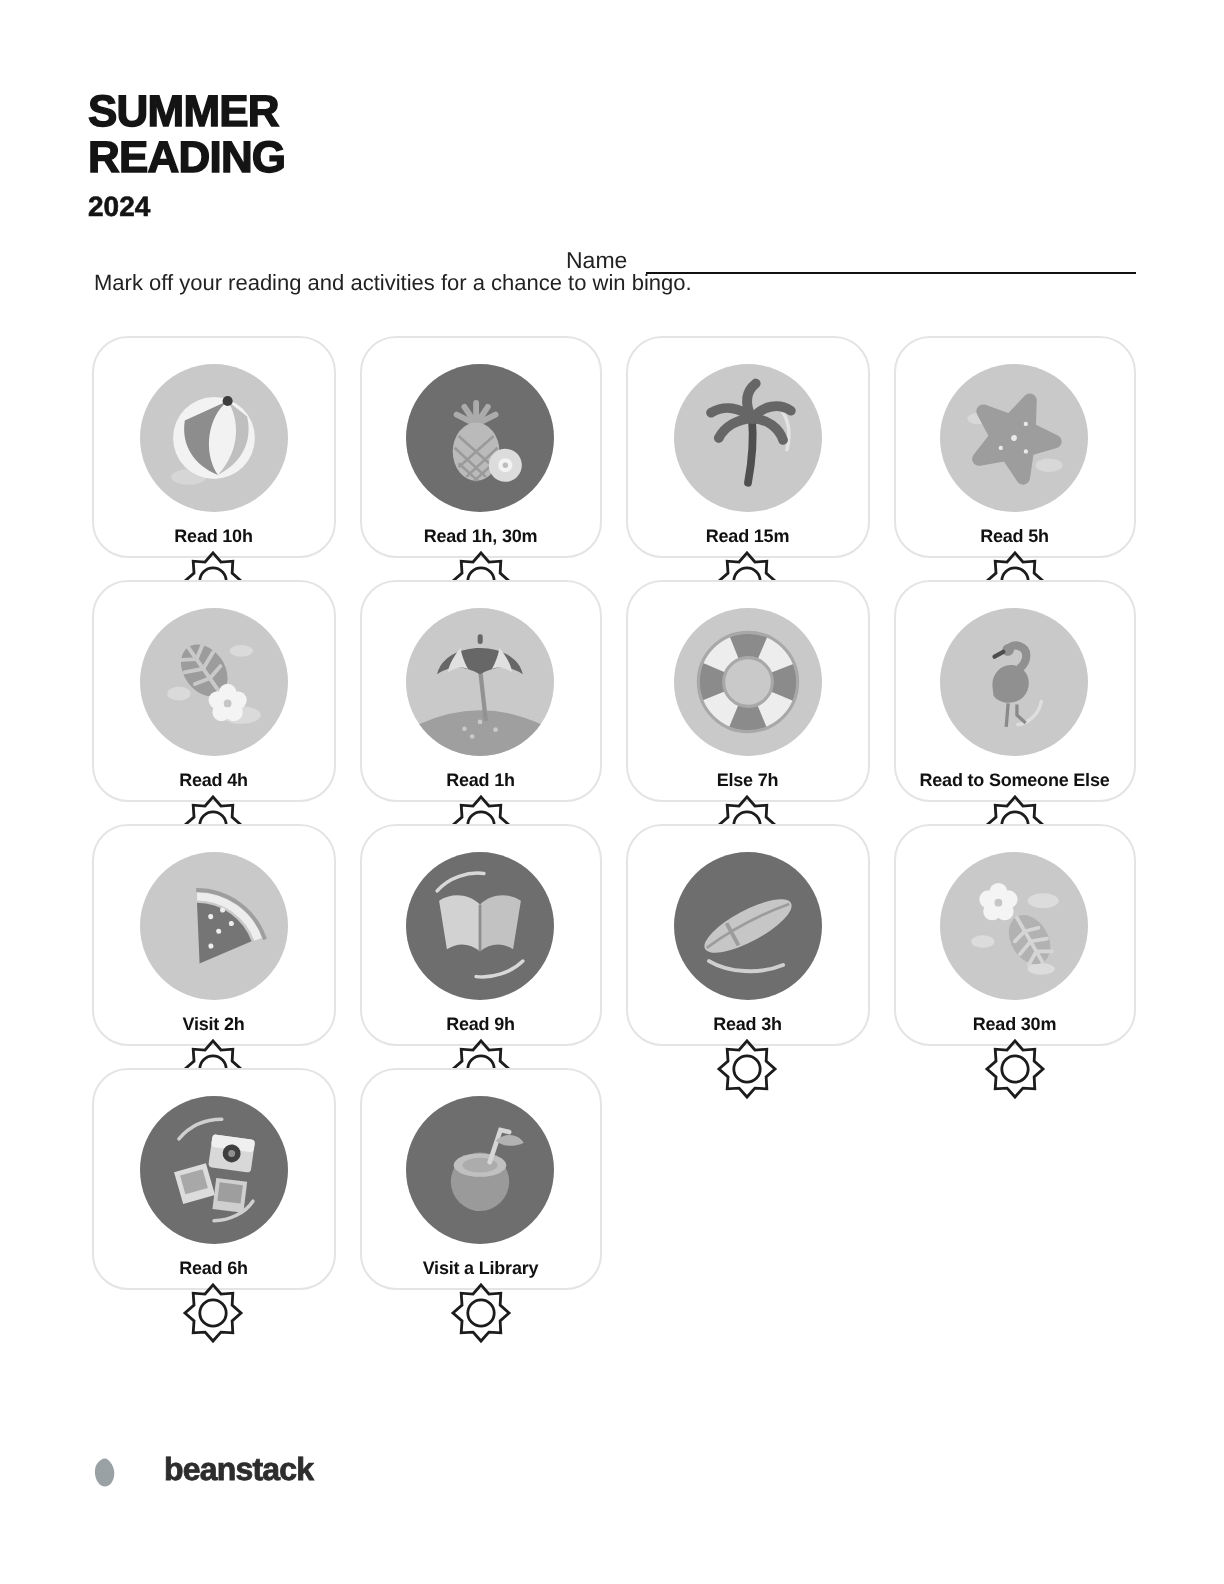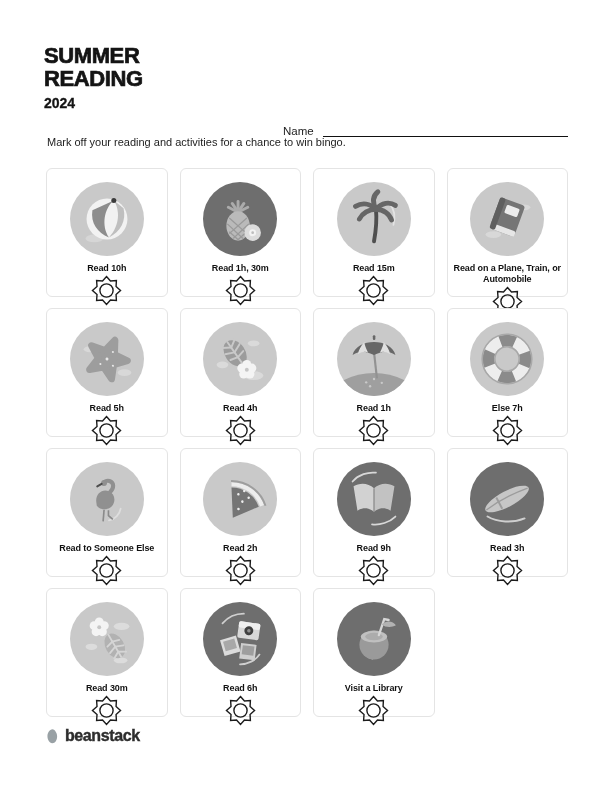--- a/index.html
+++ b/index.html
@@ -22,39 +22,39 @@
   .name-line { flex:1; border-bottom:1.4px solid #111; height:13px; }
 
   .instruction { position:absolute; left:47px; top:136px; font-size:11px; color:#222; }
 
   
   .grid {
     position:absolute; left:46px; top:168px; width:522px;
     display:grid; grid-template-columns:repeat(4, 1fr); column-gap:12px; row-gap:11px;
   }
   .card {
-    height:129px; background:#fff; border:1px solid var(--card-border, #e4e4e4);
-    border-radius:6px; box-sizing:border-box;
+    height:111px; background:#fff; border:1px solid var(--card-border, #e4e4e4);
+    border-radius:18px; box-sizing:border-box;
     display:flex; flex-direction:column; align-items:center; padding-top:13px;
   }
   .icon-circle {
     width:74px; height:74px; border-radius:50%; overflow:hidden; flex:0 0 auto;
   }
   .icon-circle.light { background:var(--light-circle,#c9c9c9); }
   .icon-circle.dark  { background:var(--dark-circle,#6e6e6e); }
   .icon-circle svg { display:block; width:74px; height:74px; }
   .card-label {
     margin-top:7px; font-size:9px; font-weight:700; text-align:center;
     line-height:1.22; width:114px; letter-spacing:-0.1px; color:#111;
   }
   .stamp { margin-top:auto; margin-bottom:5px; color:var(--stamp,#1c1c1c); }
   .stamp svg { display:block; width:33px; height:33px; }
 
   
-  .footer { position:absolute; left:46px; top:727px; display:flex; align-items:center; gap:6px; }
+  .footer { position:absolute; left:46px; top:727px; display:flex; align-items:center; gap:23px; }
   .leaf { width:13px; height:17px; }
   .brand { font-size:16px; font-weight:800; letter-spacing:-0.4px; color:#2d2d2d; -webkit-text-stroke:0.4px #2d2d2d; }
 </style>
 </head>
 <body style="--dark-circle: #6e6e6e; --light-circle: #c9c9c9; --card-border: #e4e4e4; --stamp: #1c1c1c;">
 
 <div class="page">
 
   <div class="title-block">
     <div class="title-line">SUMMER</div>
@@ -128,41 +128,20 @@
             <g fill="none" stroke="#666666" stroke-width="5" stroke-linecap="round">
               <path d="M40 28 C34 22 26 21 19 25"></path>
               <path d="M40 28 C46 21 54 20 60 24"></path>
               <path d="M40 28 C36 20 37 14 42 10"></path>
               <path d="M40 28 C33 28 26 32 23 38"></path>
               <path d="M40 28 C48 28 54 33 56 39"></path>
             </g>
           </svg>
         </div>
         <div class="card-label">Read 15m</div>
-        <div class="stamp">
-          <svg viewBox="0 0 40 40">
-            <polygon points="20,3 24.8,8.5 32,8 31.6,15.2 37,20 31.6,24.8 32,32 24.8,31.6 20,37 15.2,31.6 8,32 8.5,24.8 3,20 8.5,15.2 8,8 15.2,8.5" fill="none" stroke="currentColor" stroke-width="1.7"></polygon>
-            <circle cx="20" cy="20" r="8" fill="none" stroke="currentColor" stroke-width="1.7"></circle>
-          </svg>
-        </div>
-      </div>
-      <div class="card">
-        <div class="icon-circle light">
-          <svg viewBox="0 0 76 76">
-            <ellipse cx="24" cy="54" rx="8" ry="3.5" fill="#d8d8d8"></ellipse>
-            <ellipse cx="55" cy="26" rx="7" ry="3" fill="#d8d8d8"></ellipse>
-            <g transform="rotate(20 38 38)">
-              <rect x="24" y="19" width="27" height="34" rx="3" fill="#757575"></rect>
-              <rect x="24" y="47" width="27" height="6" rx="2" fill="#e6e6e6"></rect>
-              <rect x="24" y="19" width="6" height="34" rx="2" fill="#5f5f5f"></rect>
-              <rect x="33" y="24" width="14" height="9" rx="1.5" fill="#ececec"></rect>
-            </g>
-          </svg>
-        </div>
-        <div class="card-label">Read on a Plane, Train, or Automobile</div>
         <div class="stamp">
           <svg viewBox="0 0 40 40">
             <polygon points="20,3 24.8,8.5 32,8 31.6,15.2 37,20 31.6,24.8 32,32 24.8,31.6 20,37 15.2,31.6 8,32 8.5,24.8 3,20 8.5,15.2 8,8 15.2,8.5" fill="none" stroke="currentColor" stroke-width="1.7"></polygon>
             <circle cx="20" cy="20" r="8" fill="none" stroke="currentColor" stroke-width="1.7"></circle>
           </svg>
         </div>
       </div>
       <div class="card">
         <div class="icon-circle light">
           <svg viewBox="0 0 76 76">
@@ -289,21 +268,21 @@
               <path d="M31.5 21.8 A33.5 33.5 0 0 1 59.5 48" stroke="#ededed" stroke-width="4.2" fill="none"></path>
               <path d="M31.5 18.4 A37 37 0 0 1 63 48.5" stroke="#9e9e9e" stroke-width="2" fill="none"></path>
               <circle cx="37" cy="33" r="1.3" fill="#ededed"></circle>
               <circle cx="43.5" cy="30.5" r="1.3" fill="#ededed"></circle>
               <circle cx="40" cy="41" r="1.3" fill="#ededed"></circle>
               <circle cx="47" cy="38" r="1.3" fill="#ededed"></circle>
               <circle cx="35" cy="48" r="1.3" fill="#ededed"></circle>
             </g>
           </svg>
         </div>
-        <div class="card-label">Read 2h</div>
+        <div class="card-label">Visit 2h</div>
         <div class="stamp">
           <svg viewBox="0 0 40 40">
             <polygon points="20,3 24.8,8.5 32,8 31.6,15.2 37,20 31.6,24.8 32,32 24.8,31.6 20,37 15.2,31.6 8,32 8.5,24.8 3,20 8.5,15.2 8,8 15.2,8.5" fill="none" stroke="currentColor" stroke-width="1.7"></polygon>
             <circle cx="20" cy="20" r="8" fill="none" stroke="currentColor" stroke-width="1.7"></circle>
           </svg>
         </div>
       </div>
       <div class="card">
         <div class="icon-circle dark">
           <svg viewBox="0 0 76 76">

